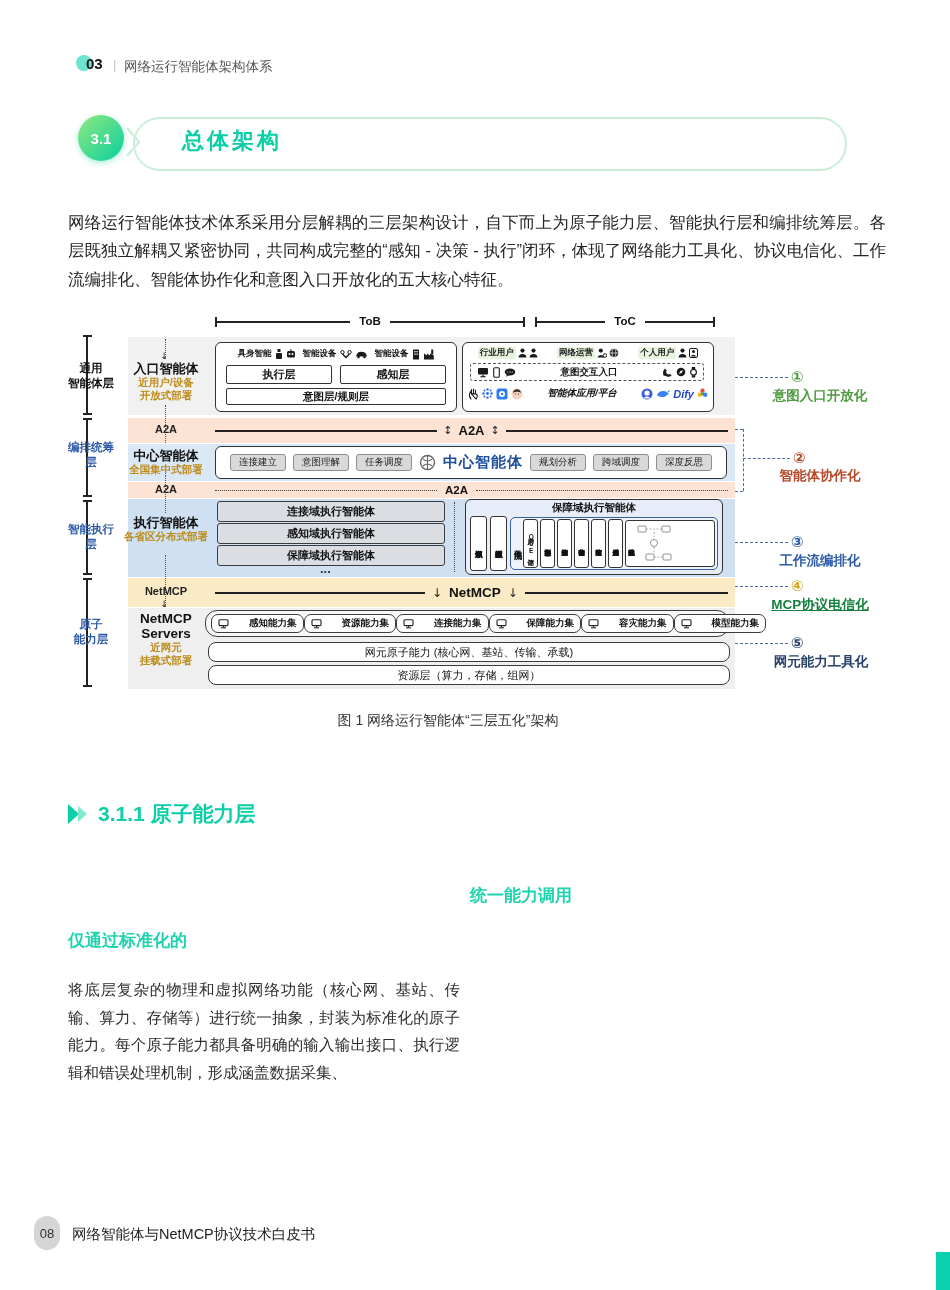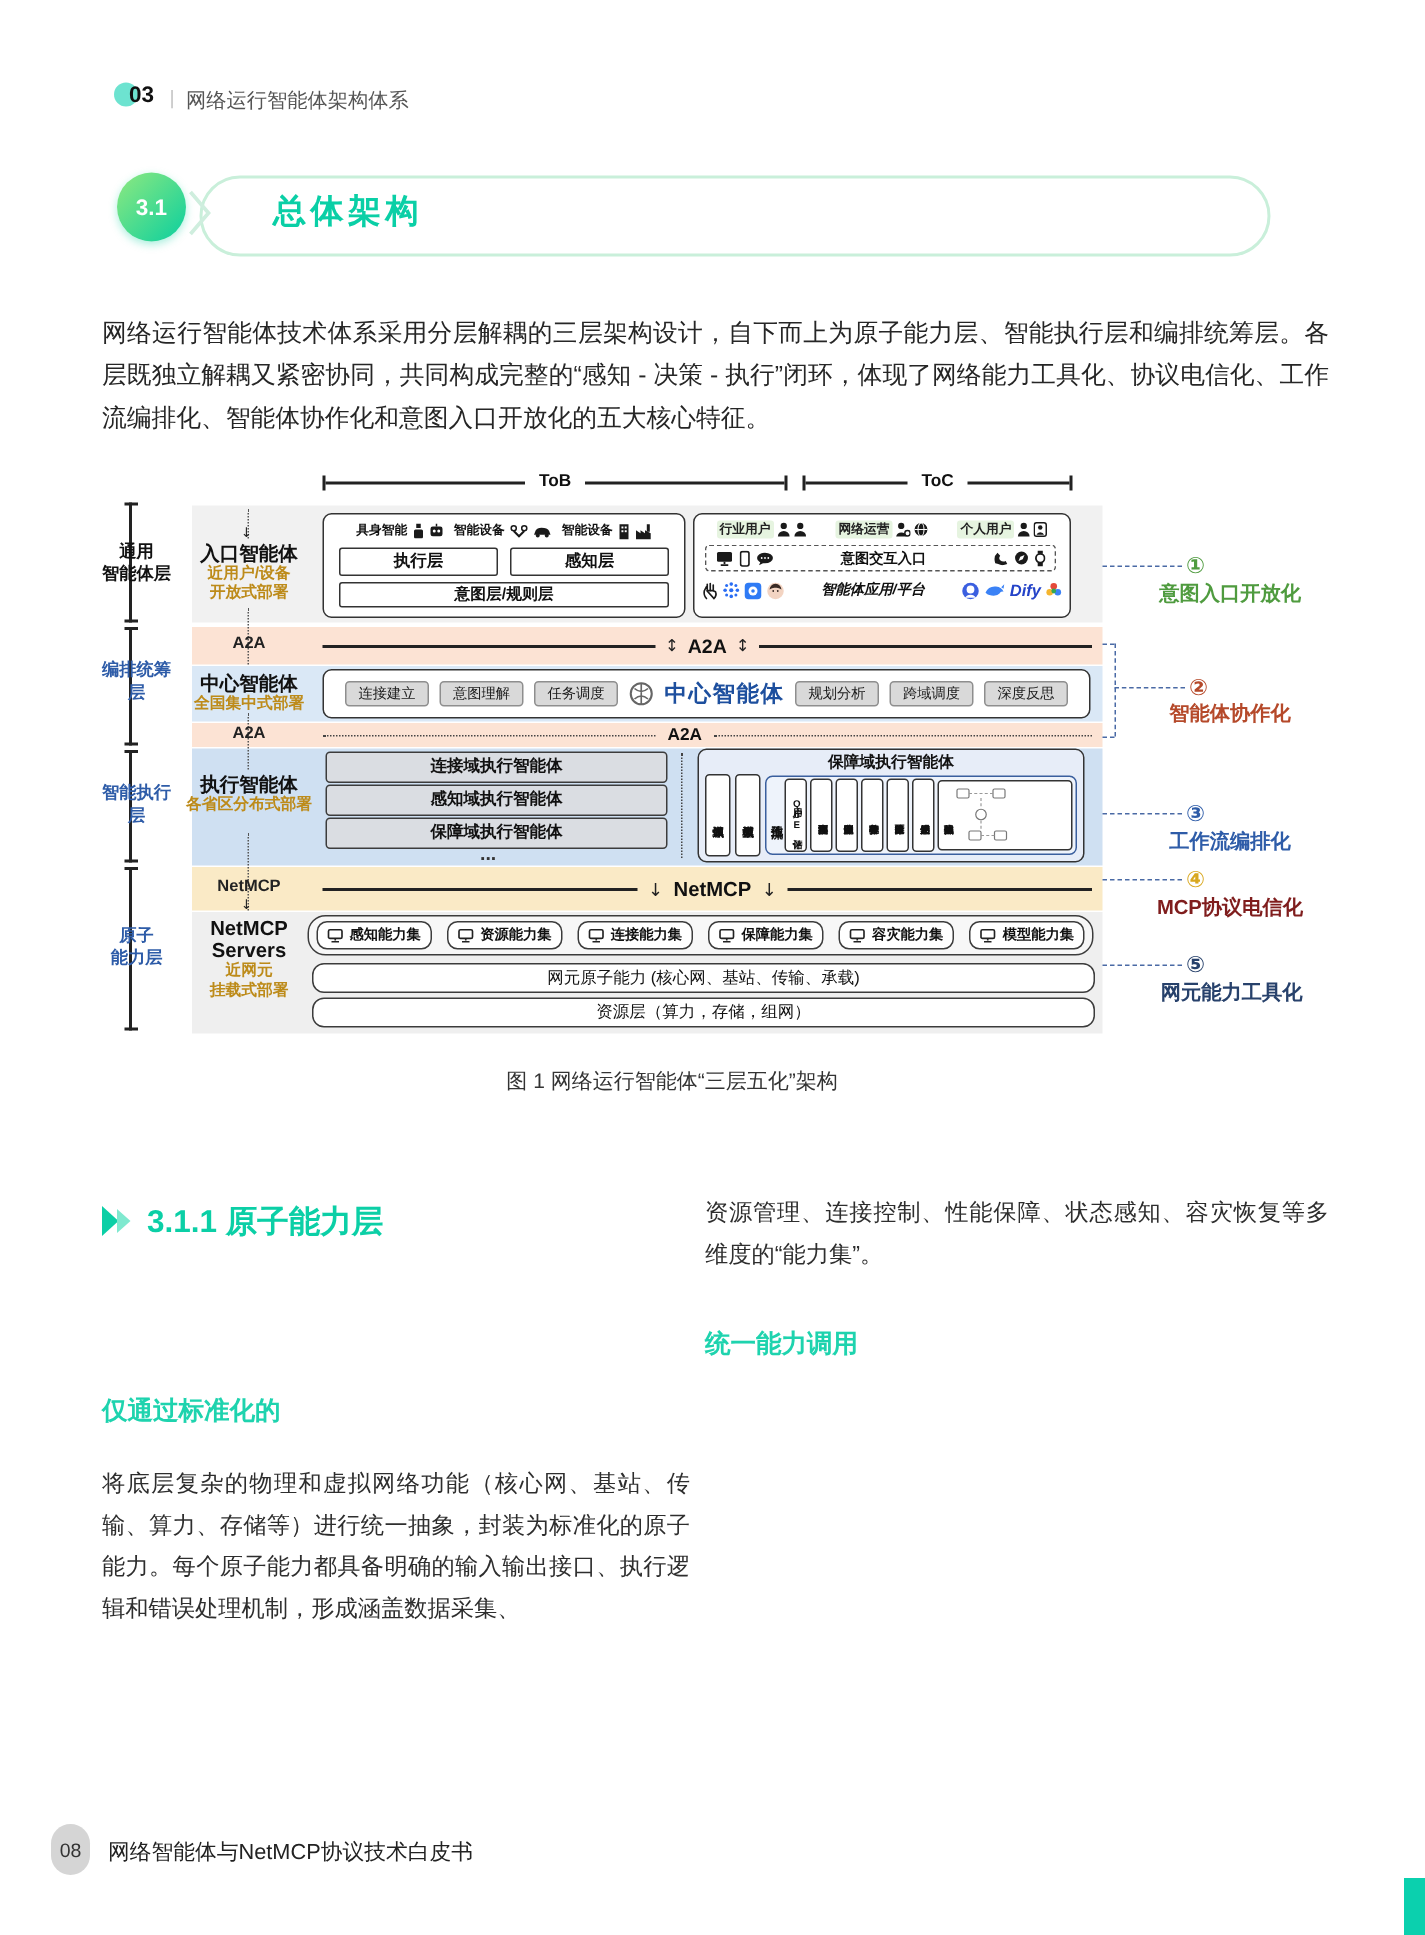--- a/index.html
+++ b/index.html
@@ -33,21 +33,21 @@
   .hbr .l{flex:1;height:2px;background:#222;margin-top:4px;}
   .hbr .lab{font-size:11.5px;font-weight:bold;padding:0 9px;margin-top:-2px;color:#111;}
   .obox{position:absolute;background:#fff;border:1.5px solid #333;border-radius:6px;}
   .wbox{background:#fff;border:1.2px solid #333;border-radius:2px;text-align:center;font-weight:bold;color:#111;}
   .minilab{font-size:8.5px;font-weight:bold;color:#111;white-space:nowrap;}
   .usr{font-size:8.5px;font-weight:bold;background:#e6f4e0;border-radius:2px;padding:0 2px;white-space:nowrap;}
   .gpill{background:#d9d9d9;border:1px solid #8e8e8e;border-radius:3px;font-size:9.5px;padding:1px 8px;
          white-space:nowrap;color:#1a1a1a;}
   .dombox{position:absolute;left:149px;width:226px;height:19px;background:#dadde2;border:1.3px solid #3c3c3c;
           border-radius:3px;font-size:11px;font-weight:bold;text-align:center;line-height:19px;color:#111;}
-  .cappill{display:flex;align-items:center;gap:4px;background:#fff;border:1.2px solid #3c3c3c;border-radius:7px;
+  .cappill{display:flex;align-items:center;gap:20px;background:#fff;border:1.2px solid #3c3c3c;border-radius:7px;
            padding:2px 6px;font-size:9.5px;font-weight:bold;white-space:nowrap;color:#111;}
   .vchip{writing-mode:vertical-rl;text-orientation:upright;background:#fff;border:1px solid #333;border-radius:3px;
          font-size:6.5px;line-height:1;display:flex;align-items:center;justify-content:center;color:#111;font-weight:bold;}
   .dl{position:absolute;border-top:1.6px dashed #4a6aa5;}
   .dv{position:absolute;border-left:1.6px dashed #4a6aa5;}
   .anum{position:absolute;font-size:15px;font-weight:bold;width:22px;text-align:center;}
   .alab{position:absolute;text-align:center;font-weight:bold;font-size:13.5px;white-space:nowrap;}
   .caption{font-size:14px;color:#333;text-align:center;}
   .h311{font-size:21px;font-weight:bold;color:#0bcfa6;}
   .subh{font-size:17px;font-weight:bold;color:#1ed3ae;}
@@ -453,39 +453,38 @@
     <div class="dl" style="left:675px;top:143px;width:47px;"></div>
     <div class="anum" style="left:720px;top:134px;color:#b5492a;">②</div>
     <div class="alab" style="left:672px;top:152px;width:160px;color:#b5492a;">智能体协作化</div>
 
     <div class="dl" style="left:667px;top:227px;width:53px;"></div>
     <div class="anum" style="left:718px;top:218px;color:#2e5ca8;">③</div>
     <div class="alab" style="left:672px;top:237px;width:160px;color:#2e5ca8;">工作流编排化</div>
 
     <div class="dl" style="left:667px;top:271px;width:53px;"></div>
     <div class="anum" style="left:718px;top:262px;color:#d9a81f;">④</div>
-    <div class="alab" style="left:664px;top:281px;width:176px;color:#7f1d1d;">MCP协议电信化</div>
+    <div class="alab" style="left:664px;top:281px;width:176px;color:#15803d;text-decoration:underline;">MCP协议电信化</div>
 
     <div class="dl" style="left:667px;top:328px;width:53px;"></div>
     <div class="anum" style="left:718px;top:319px;color:#27416b;">⑤</div>
     <div class="alab" style="left:668px;top:338px;width:170px;color:#27416b;">网元能力工具化</div>
   </div>
 
   <div class="ab caption" style="left:68px;top:712px;width:760px;">图 1  网络运行智能体“三层五化”架构</div>
 
   <svg class="ab" style="left:66px;top:802px;" width="26" height="24">
     <polygon points="2,2 13,12 2,22" fill="#0bcfa6"></polygon>
     <polygon points="12,4 21,12 12,20" fill="#7fe9cf"></polygon>
   </svg>
   <div class="ab h311" style="left:98px;top:800px;">3.1.1 原子能力层</div>
 
 
   <div class="ab subh" style="left:68px;top:929px;">仅通过标准化的</div>
   <div class="ab colp" style="left:68px;top:976px;width:392px;">将底层复杂的物理和虚拟网络功能（核心网、基站、传输、算力、存储等）进行统一抽象，封装为标准化的原子能力。每个原子能力都具备明确的输入输出接口、执行逻辑和错误处理机制，形成涵盖数据采集、</div>
 
-  <div class="ab colp" style="left:470px;top:795px;width:416px;">资源管理、连接控制、性能保障、状态感知、容灾恢复等多维度的“能力集”。</div>
   <div class="ab subh" style="left:470px;top:884px;">统一能力调用</div>
 
   <div class="ab footpill" style="left:34px;top:1216px;">08</div>
   <div class="ab foot-title" style="left:72px;top:1225px;">网络智能体与NetMCP协议技术白皮书</div>
   <div class="ab" style="left:936px;top:1252px;width:14px;height:38px;background:#0bd0ae;"></div>
 
 </div>
 
 </body></html>

